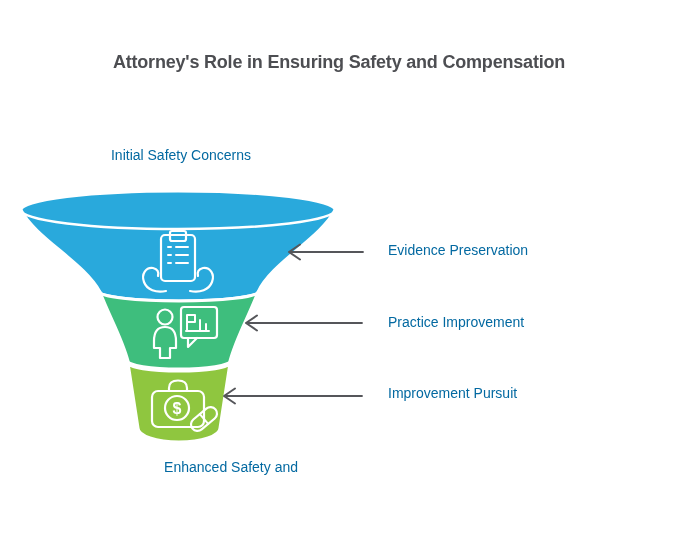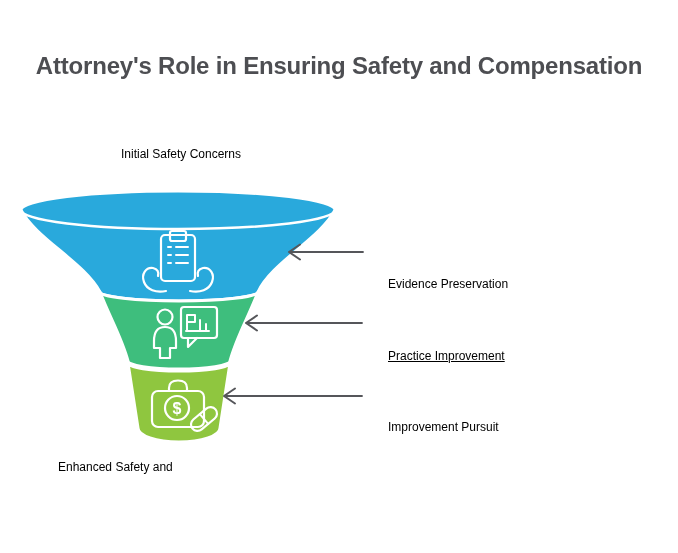--- a/index.html
+++ b/index.html
@@ -15,47 +15,47 @@
     background: #FFFFFF;
     overflow: hidden;
   }
   .title {
     position: absolute;
     top: 52px;
     left: 0;
     width: 678px;
     margin: 0;
     text-align: center;
-    font-size: 24px;
+    font-size: 18px;
     font-weight: 700;
     letter-spacing: -0.2px;
     color: #4D4E52;
   }
   .label {
     position: absolute;
-    font-size: 12px;
+    font-size: 14px;
     font-weight: 500;
-    color: #000000;
+    color: #0369a1;
     white-space: nowrap;
   }
   .input-label {
     top: 147px;
     left: 80px;
     width: 202px;
     text-align: center;
   }
-  .stage-label { left: 388px; margin-top: 35px; }
+  .stage-label { left: 388px; }
   .stage-label.s0 { top: 242px; }
-  .stage-label.s1 { top: 314px; text-decoration: underline; }
+  .stage-label.s1 { top: 314px; }
   .stage-label.s2 { top: 385px; }
   .output-label {
     top: 456px;
     left: 58px;
     width: 240px;
-    text-align: left;
+    text-align: right;
     line-height: 23px;
     white-space: normal;
   }
   svg.funnel-svg {
     position: absolute;
     top: 0;
     left: 0;
     width: 678px;
     height: 553px;
   }

